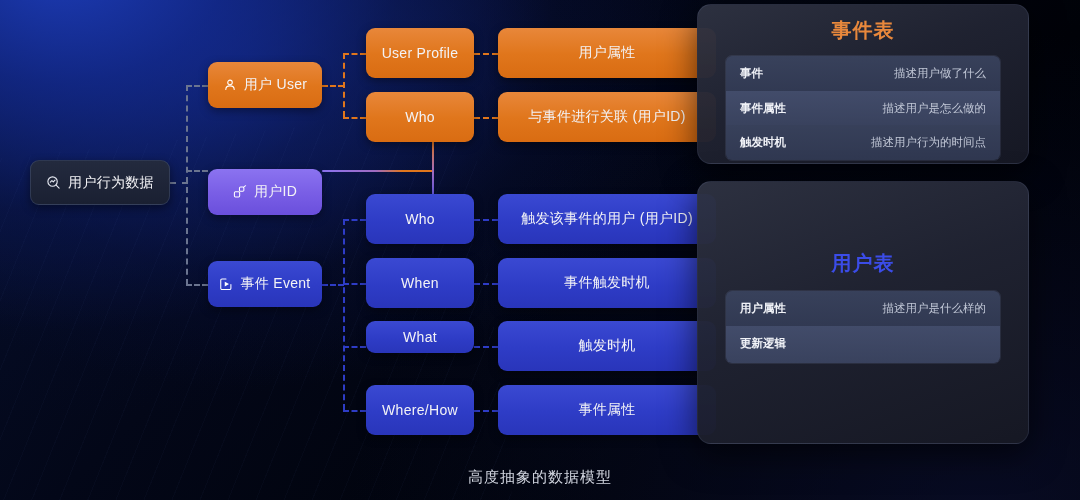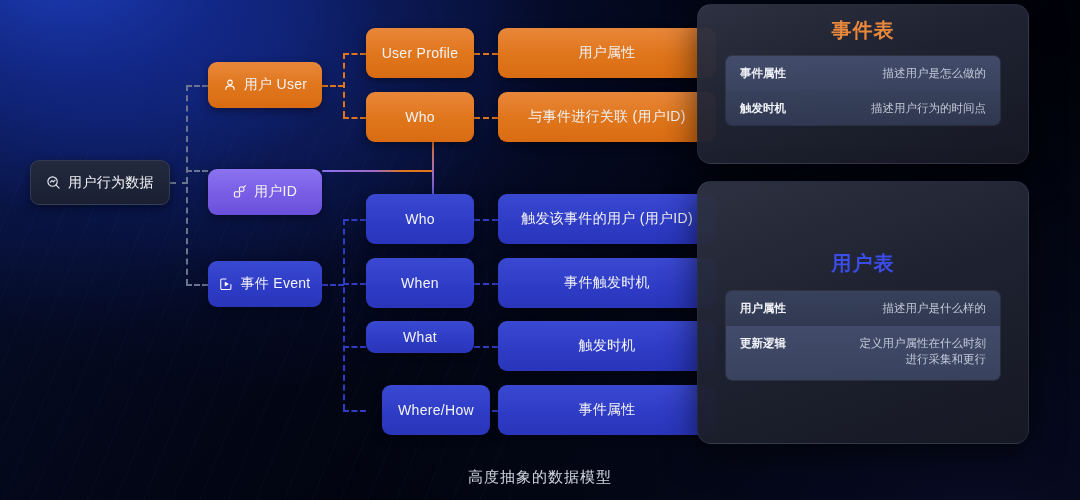--- a/index.html
+++ b/index.html
@@ -243,61 +243,63 @@
 
   <div class="node n-blue" style="left:366px; top:194px; width:108px; height:50px;">
     <span>Who</span>
   </div>
   <div class="node n-blue" style="left:366px; top:258px; width:108px; height:50px;">
     <span>When</span>
   </div>
   <div class="node n-blue" style="left:366px; top:321px; width:108px; height:32px;">
     <span>What</span>
   </div>
-  <div class="node n-blue" style="left:382px; top:385px; width:108px; height:50px;">
+  <div class="node n-blue" style="left:366px; top:385px; width:108px; height:50px;">
     <span>Where/How</span>
   </div>
 
   <div class="node n-blue" style="left:498px; top:194px; width:218px; height:50px;">
     <span>触发该事件的用户 (用户ID)</span>
   </div>
   <div class="node n-blue" style="left:498px; top:258px; width:218px; height:50px;">
     <span>事件触发时机</span>
   </div>
   <div class="node n-blue" style="left:498px; top:321px; width:218px; height:50px;">
     <span>触发时机</span>
   </div>
   <div class="node n-blue" style="left:498px; top:385px; width:218px; height:50px;">
     <span>事件属性</span>
   </div>
 
   <div class="panel" style="left:697px; top:4px; width:332px; height:160px; padding-top:12px;">
     <div class="panel-title" style="color:#e8883c; margin-bottom:11px;">事件表</div>
     <div class="tbl">
+      <div class="trow odd">
+        <div class="tkey">事件</div>
+        <div class="tval">描述用户做了什么</div>
+      </div>
       <div class="trow even">
         <div class="tkey">事件属性</div>
         <div class="tval">描述用户是怎么做的</div>
       </div>
       <div class="trow odd">
         <div class="tkey">触发时机</div>
         <div class="tval">描述用户行为的时间点</div>
       </div>
     </div>
   </div>
 
   <div class="panel" style="left:697px; top:181px; width:332px; height:263px; padding-top:68px;">
     <div class="panel-title" style="color:#3b4ce8; margin-bottom:13px;">用户表</div>
     <div class="tbl">
       <div class="trow odd">
         <div class="tkey">用户属性</div>
         <div class="tval">描述用户是什么样的</div>
       </div>
       <div class="trow even" style="padding-bottom:12px;">
         <div class="tkey">更新逻辑</div>
-        <div class="tval" style="white-space:pre-line;">定义用户属性在什么时刻
-进行采集和更行</div>
       </div>
     </div>
   </div>
 
   <div class="caption" style="top:468px;">高度抽象的数据模型</div>
 
 </div>
 
 </body></html>

